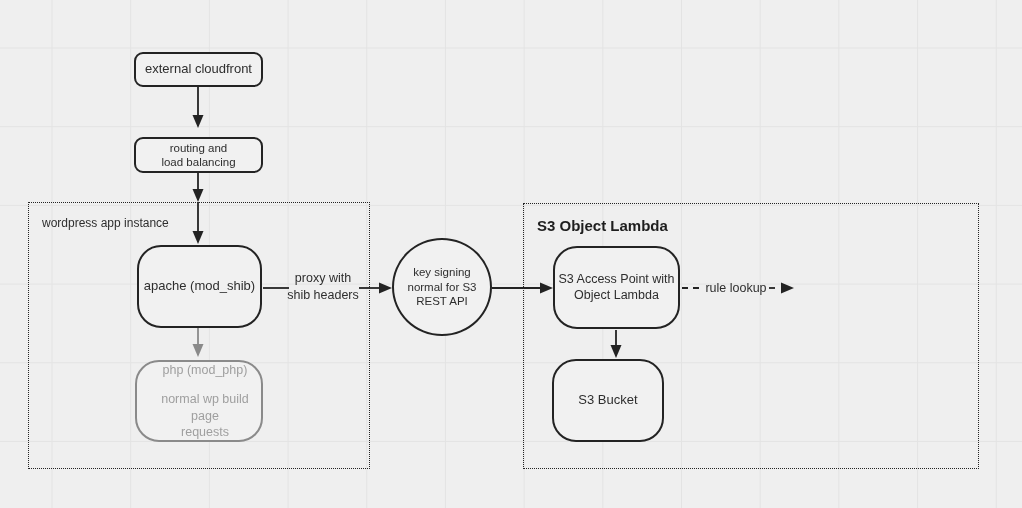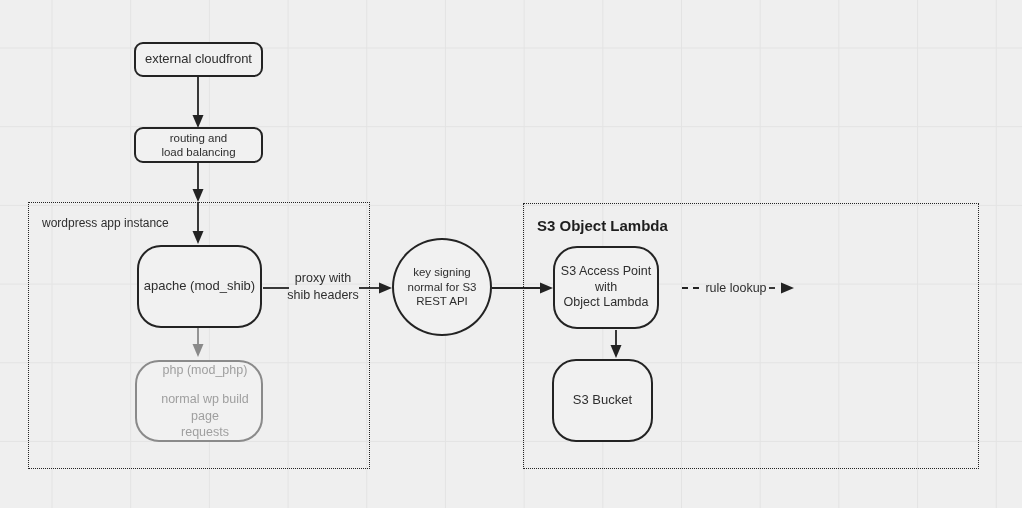--- a/index.html
+++ b/index.html
@@ -41,21 +41,21 @@
     background: #f1f1f1;
     border: 2px solid #232323;
     display: flex;
     align-items: center;
     justify-content: center;
     text-align: center;
     font-size: 13px;
     line-height: 1.25;
     color: #2e2e2e;
   }
-  .node.small-radius { border-radius: 9px; }
+  .node.small-radius { border-radius: 9px; margin-top: 10px; }
   .node.big-radius   { border-radius: 24px; }
   .node.circle       { border-radius: 50%; }
   .node.gray {
     border-color: #8a8a8a;
     color: #9f9f9f;
   }
   .node .preline { white-space: pre-line; }
   .php-inner {
     display: flex;
     flex-direction: column;
@@ -156,26 +156,26 @@
 requests</span>
     </div>
   </div>
 
   <div class="node circle fs11" style="left:392px; top:238px; width:100px; height:98px;">
     <span class="preline">key signing
 normal for S3
 REST API</span>
   </div>
 
-  <div class="node big-radius fs12" style="left:553px; top:246px; width:106px; height:83px;">
+  <div class="node big-radius fs12" style="left:553px; top:246px; width:127px; height:83px;">
     <span class="preline">S3 Access Point with
 Object Lambda</span>
   </div>
 
-  <div class="node big-radius" style="left:552px; top:359px; width:101px; height:83px;">
+  <div class="node big-radius" style="left:552px; top:359px; width:112px; height:83px;">
     <span>S3 Bucket</span>
   </div>
 
 
   <div class="edge-label" style="left:283px; top:270px; width:80px;">proxy with
 shib headers</div>
 
   <div class="edge-label" style="left:700px; top:280px; width:72px;">rule lookup</div>
 
 </div>

